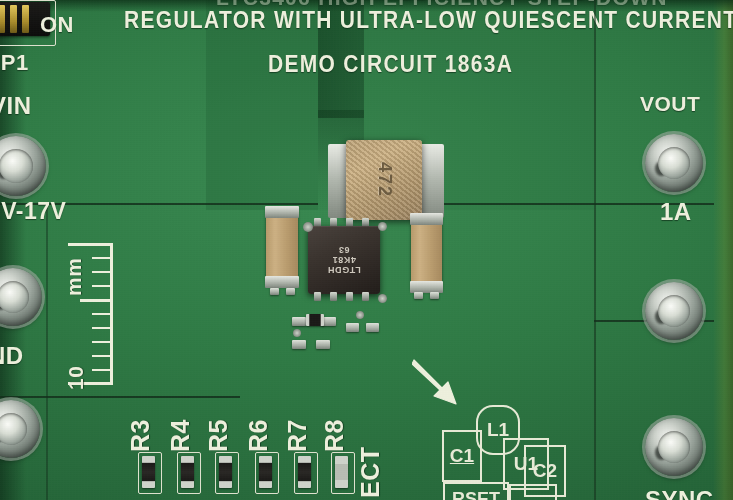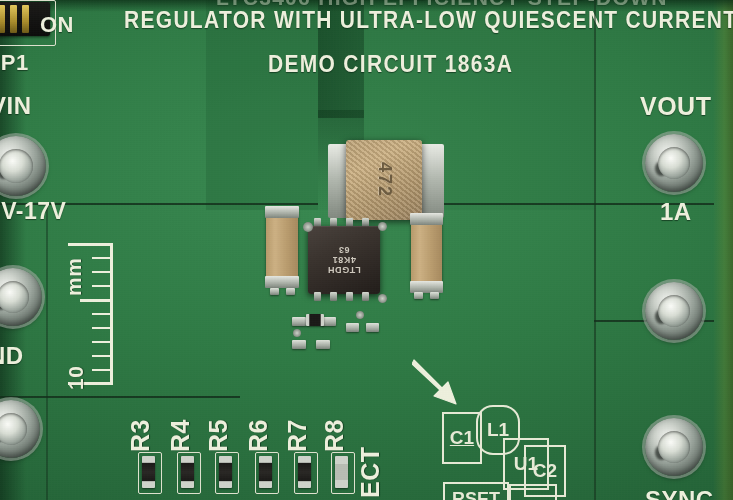--- a/index.html
+++ b/index.html
@@ -350,28 +350,28 @@
   <div class="silk rot90" style="left:356px;top:498px;font-size:25px;">ECT</div>
 
   <div class="arrow" style="left:412px;top:358px;">
     <svg width="62" height="52" viewBox="0 0 62 52">
       <polygon points="2,2 30,30 36,24 44,46 22,38 28,32 0,6" fill="#eef0dd" stroke="#eef0dd" stroke-width="1.2" stroke-linejoin="round"></polygon>
     </svg>
   </div>
 
   <div>
     <div class="dbox" style="left:476px;top:405px;width:40px;height:46px;border-radius:17px;">L1</div>
-    <div class="dbox" style="left:442px;top:412px;width:36px;height:48px;text-decoration:underline;">C1</div>
+    <div class="dbox" style="left:442px;top:430px;width:36px;height:48px;text-decoration:underline;">C1</div>
     <div class="dbox" style="left:503px;top:438px;width:42px;height:48px;">U1</div>
     <div class="dbox" style="left:524px;top:445px;width:38px;height:48px;">C2</div>
     <div class="dbox" style="left:443px;top:482px;width:62px;height:30px;font-size:18px;">RSET</div>
     <div class="dbox" style="left:509px;top:484px;width:44px;height:30px;font-size:18px;"></div>
   </div>
 
-  <div class="silk" style="left:640px;top:92px;font-size:25px;">VOUT</div>
+  <div class="silk" style="left:640px;top:92px;font-size:21px;">VOUT</div>
 
   <div class="turret" style="left:645px;top:134px;width:58px;height:58px;">
     <div class="blem"></div>
   </div>
 
   <div class="silk" style="left:660px;top:198px;font-size:24px;">1A</div>
 
   <div class="turret" style="left:645px;top:282px;width:58px;height:58px;">
     <div class="blem"></div>
   </div>

